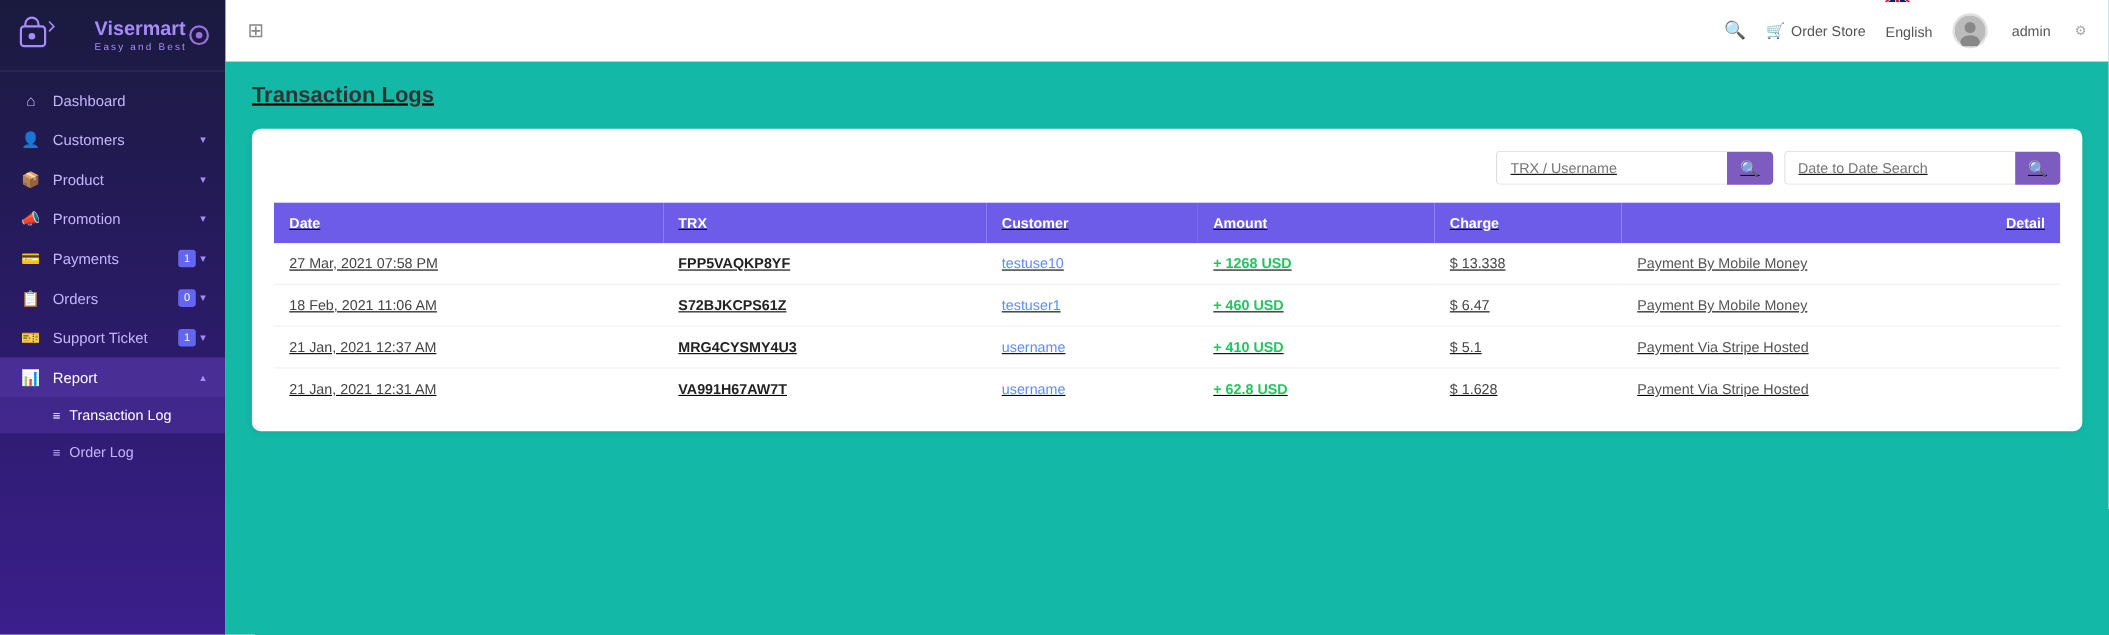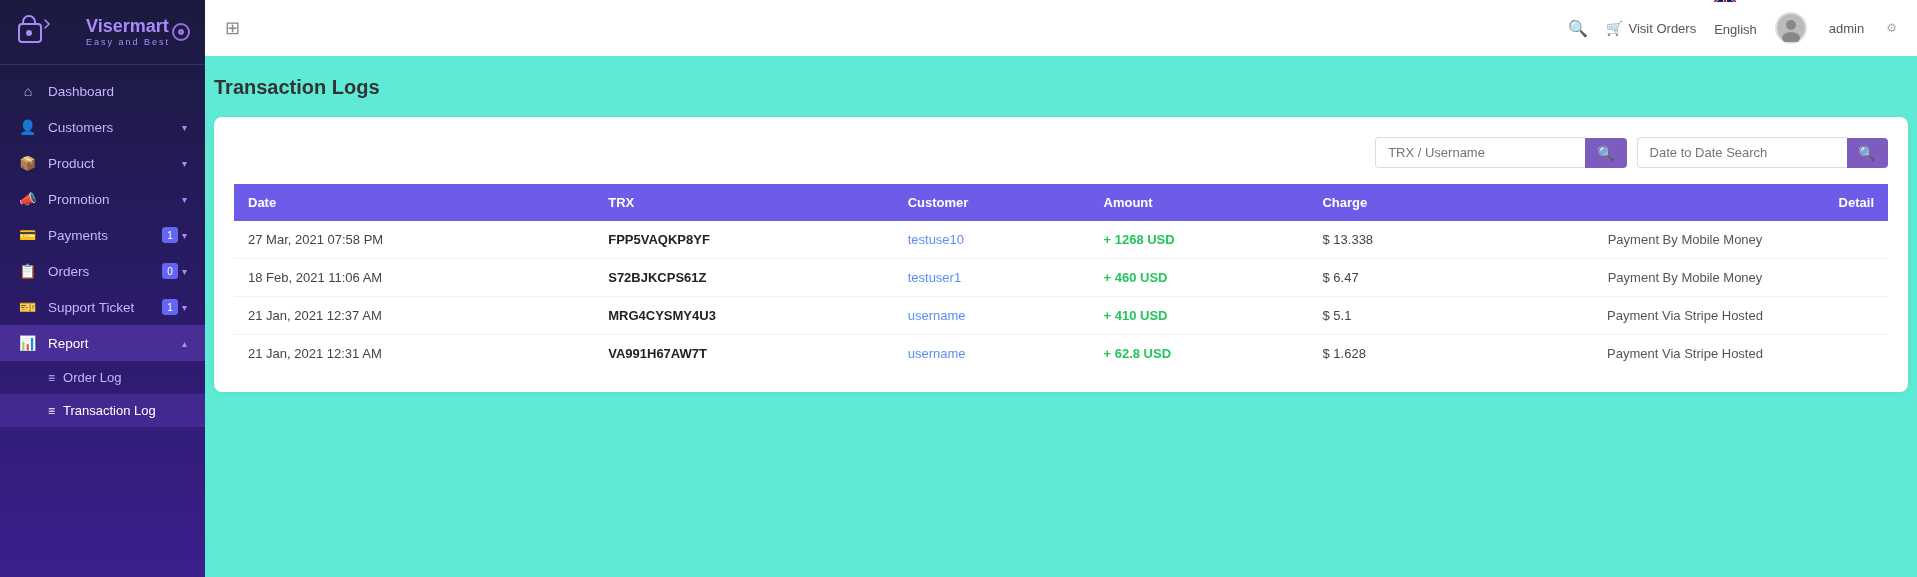--- a/index.html
+++ b/index.html
@@ -99,21 +99,21 @@
     .user-info { display: flex; align-items: center; gap: 22px; cursor: pointer; }
     .user-avatar {
       width: 32px; height: 32px; border-radius: 50%;
       background: #e0e0e0; display: flex; align-items: center; justify-content: center;
       overflow: hidden; font-size: 18px;
     }
     .user-name { color: #555; font-size: 13px; }
     .user-settings { color: #aaa; font-size: 13px; cursor: pointer; }
 
     
-    .content { flex: 1; padding: 20px 9px; overflow-y: auto; background: #5eead4; }
+    .content { flex: 1; padding: 20px 24px; overflow-y: auto; background: #14b8a6; text-decoration: underline; }
     .page-title { font-size: 20px; color: #333; font-weight: 600; margin-bottom: 18px; }
 
     .card {
       background: white; border-radius: 8px;
       box-shadow: 0 1px 6px rgba(0,0,0,0.06);
       padding: 20px;
     }
 
     .search-row {
       display: flex; justify-content: flex-end; gap: 10px; margin-bottom: 16px;
@@ -137,21 +137,21 @@
     thead th {
       padding: 11px 14px; text-align: left;
       font-size: 13px; font-weight: 600;
     }
     tbody tr { border-bottom: 1px solid #f0f0f0; }
     tbody tr:last-child { border-bottom: none; }
     tbody td { padding: 11px 14px; font-size: 13px; color: #444; }
     .trx-bold { font-weight: 700; color: #222; }
     .customer-link { color: #5b8ef8; cursor: pointer; }
     .amount-positive { color: #22c55e; font-weight: 600; }
-    .detail-text { color: #555; text-align: center; }
+    .detail-text { color: #555; text-align: left; }
 
     
     .uk-flag { display: inline-block; width: 22px; height: 16px; vertical-align: middle; }
   </style>
 </head>
 <body>
 
 <aside class="sidebar">
   <div class="sidebar-logo">
     <div class="logo-icon">
@@ -218,40 +218,40 @@
       <span class="nav-badge">1</span>
       <span class="nav-arrow">▾</span>
     </div>
 
     <div class="nav-item active">
       <span class="nav-icon">📊</span>
       <span class="nav-label">Report</span>
       <span class="nav-arrow">▴</span>
     </div>
 
+    <div class="nav-sub-item active">
+      <span>Transaction Log</span>
+    </div>
     <div class="nav-sub-item">
       <span>Order Log</span>
-    </div>
-    <div class="nav-sub-item active">
-      <span>Transaction Log</span>
     </div>
   </nav>
 </aside>
 
 <div class="main-area">
 
   <header class="topbar">
     <div class="topbar-left">
       <span class="topbar-grid-icon">⊞</span>
     </div>
     <div class="topbar-right">
       <span class="topbar-search-icon">🔍</span>
       <button class="visit-store-btn">
         <span class="visit-store-icon">🛒</span>
-        <span>Visit Orders</span>
+        <span>Order Store</span>
       </button>
       <div class="lang-selector">
 
         <svg class="uk-flag" viewBox="0 0 22 16" xmlns="http://www.w3.org/2000/svg">
           <rect width="22" height="16" fill="#012169"></rect>
           <path d="M0,0 L22,16 M22,0 L0,16" stroke="white" stroke-width="2.5"></path>
           <path d="M0,0 L22,16 M22,0 L0,16" stroke="#C8102E" stroke-width="1.5"></path>
           <path d="M11,0 V16 M0,8 H22" stroke="white" stroke-width="4"></path>
           <path d="M11,0 V16 M0,8 H22" stroke="#C8102E" stroke-width="2.5"></path>
         </svg>

